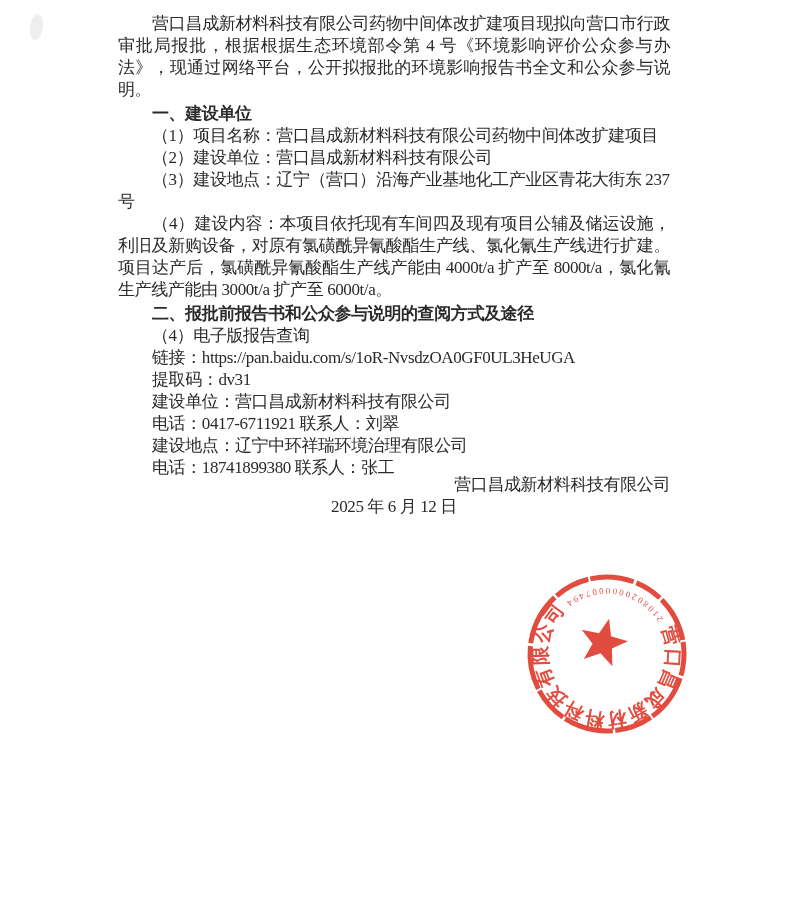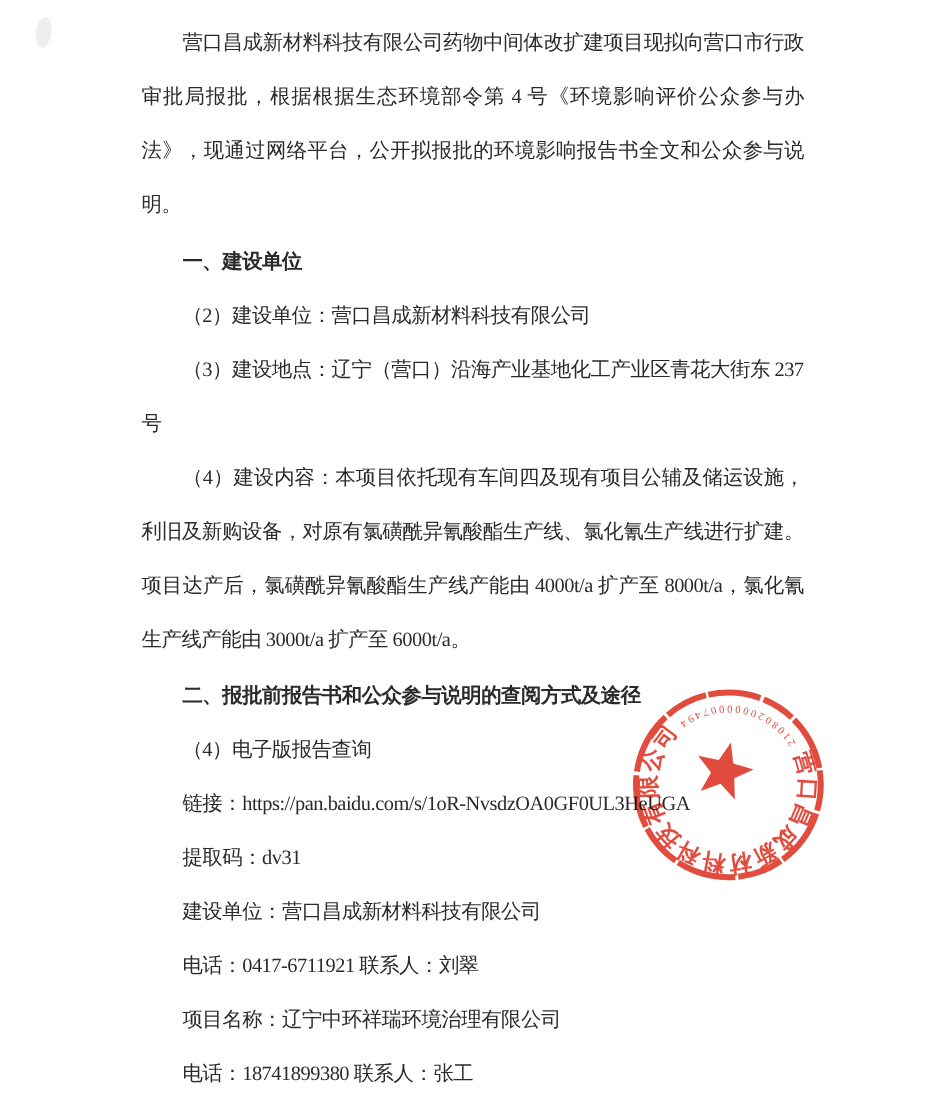--- a/index.html
+++ b/index.html
@@ -7,21 +7,21 @@
     position:relative;
     width:785px; height:916px;
     background:#ffffff;
     overflow:hidden;
     font-family:"Liberation Serif","DejaVu Serif",serif;
     font-size:17px;
     color:#2a2a2a;
     letter-spacing:-0.4px;
   }
   .content { position:absolute; left:118px; right:115px; top:13px; }
-  .content p { margin:0; line-height:45px; }
+  .content p { margin:0; line-height:22px; }
   .indent { text-indent:2em; }
   .just { text-align:justify; }
   .heading { font-weight:700; margin-top:2px !important; }
   .signature { text-align:right; margin-top:-5px !important; }
   .sig-date { text-align:center; margin-right:12px; }
   .smudge {
     position:absolute; left:30px; top:14px; width:13px; height:26px;
     background:#d9d9d9; opacity:.45; border-radius:50%;
     transform:rotate(8deg);
   }
@@ -36,32 +36,33 @@
 
 <div class="page">
 
   <div class="smudge"></div>
 
   <div class="content">
     <p class="indent just">营口昌成新材料科技有限公司药物中间体改扩建项目现拟向营口市行政审批局报批，根据根据生态环境部令第 4 号《环境影响评价公众参与办法》，现通过网络平台，公开拟报批的环境影响报告书全文和公众参与说明。</p>
 
     <p class="indent heading">一、建设单位</p>
 
+    <p class="indent">（1）项目名称：营口昌成新材料科技有限公司药物中间体改扩建项目</p>
     <p class="indent">（2）建设单位：营口昌成新材料科技有限公司</p>
     <p class="indent">（3）建设地点：辽宁（营口）沿海产业基地化工产业区青花大街东 237 号</p>
     <p class="indent just">（4）建设内容：本项目依托现有车间四及现有项目公辅及储运设施，利旧及新购设备，对原有氯磺酰异氰酸酯生产线、氯化氰生产线进行扩建。项目达产后，氯磺酰异氰酸酯生产线产能由 4000t/a 扩产至 8000t/a，氯化氰生产线产能由 3000t/a 扩产至 6000t/a。</p>
 
     <p class="indent heading">二、报批前报告书和公众参与说明的查阅方式及途径</p>
 
     <p class="indent">（4）电子版报告查询</p>
     <p class="indent">链接：https://pan.baidu.com/s/1oR-NvsdzOA0GF0UL3HeUGA</p>
     <p class="indent">提取码：dv31</p>
     <p class="indent">建设单位：营口昌成新材料科技有限公司</p>
     <p class="indent">电话：0417-6711921 联系人：刘翠</p>
-    <p class="indent">项目名称：辽宁中环祥瑞环境治理有限公司</p>
+    <p class="indent">建设地点：辽宁中环祥瑞环境治理有限公司</p>
     <p class="indent">电话：18741899380 联系人：张工</p>
 
     <p class="signature">营口昌成新材料科技有限公司</p>
     <p class="sig-date">2025 年 6 月 12 日</p>
   </div>
 
   <svg class="seal" viewBox="0 0 168 168">
     <g transform="rotate(190 84 84)">
       <circle cx="84" cy="84" r="77" fill="none" stroke-width="5" stroke-dasharray="50 2.5 36 2 44 3 28 2.5 46 2 34 2.5 48 2 38 2.5" stroke="#df382a"></circle>
       <path id="nameArc" d="M34.85,118.41 A60,60 0 1 1 35.15,118.84" fill="none"></path>

